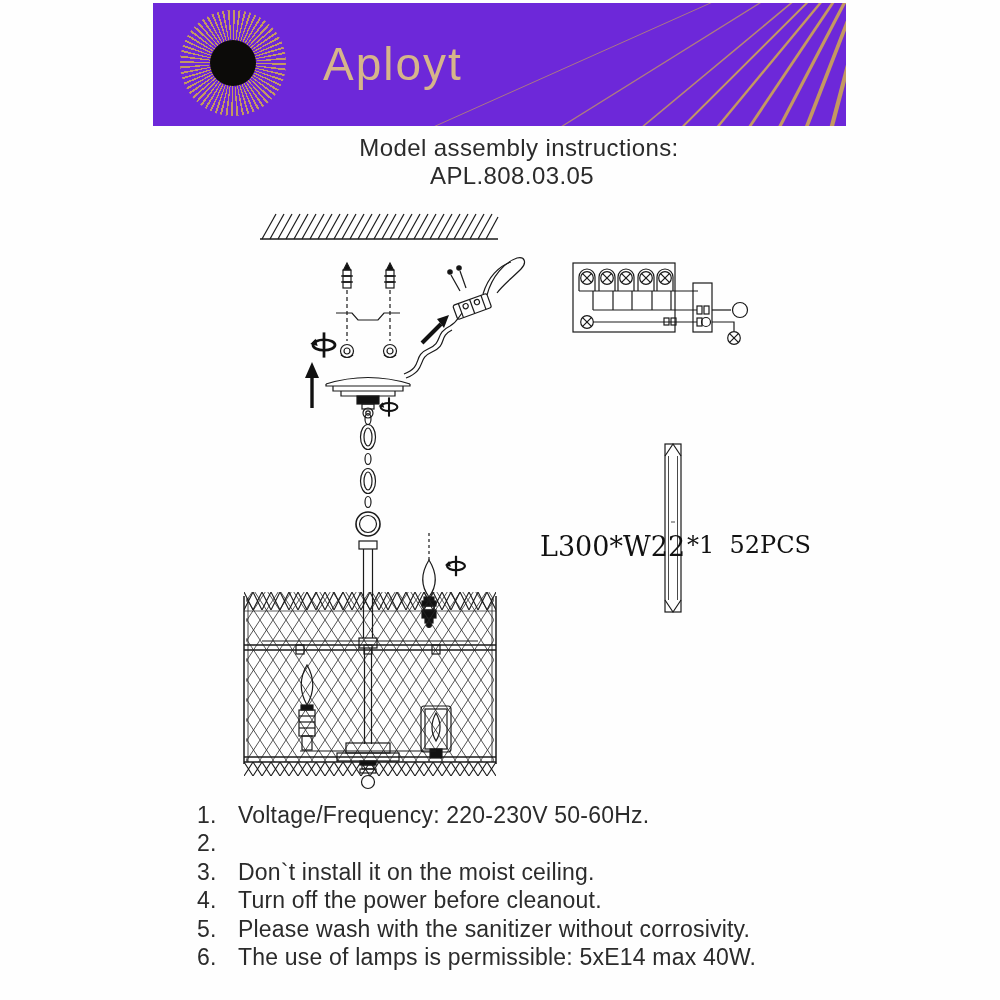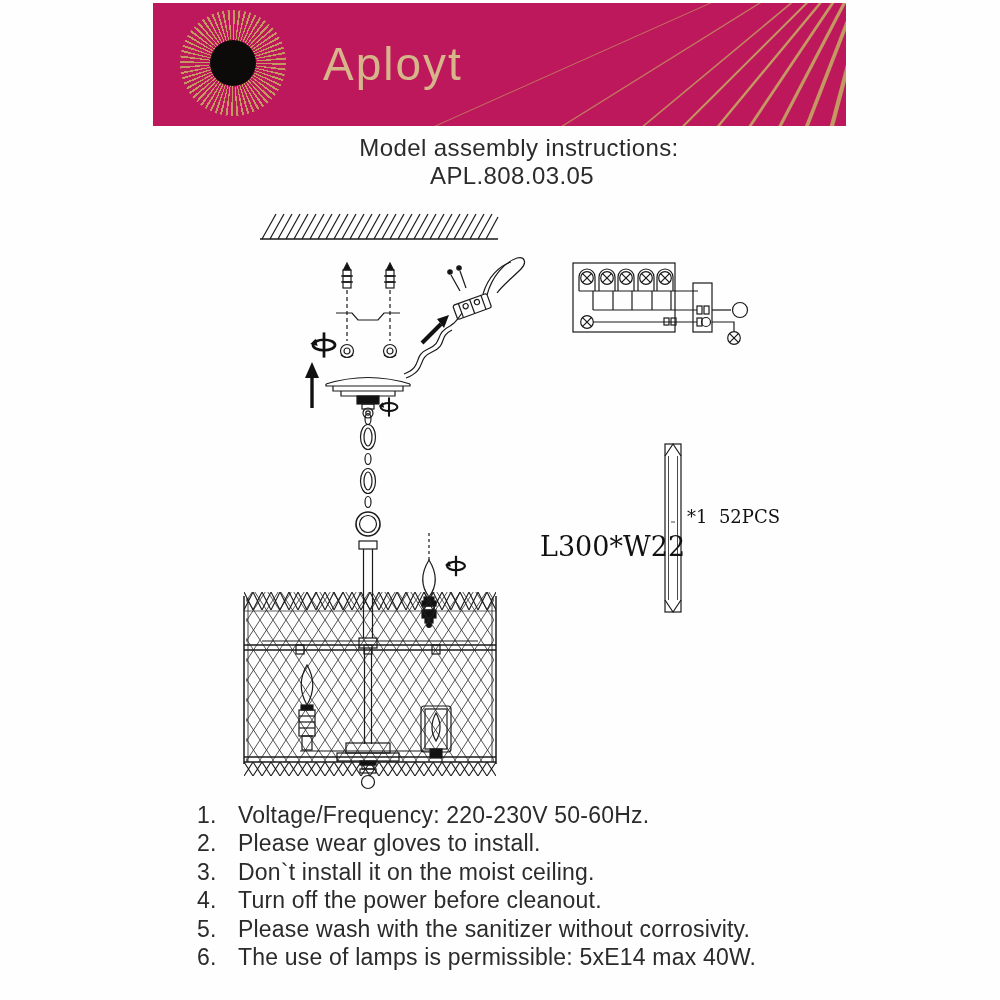--- a/index.html
+++ b/index.html
@@ -1,21 +1,21 @@
 <!DOCTYPE html>
 <html><head>
 <meta charset="utf-8">
 <style>
   html,body{margin:0;padding:0;background:#ffffff;}
   .page{position:relative;width:1000px;height:1000px;background:#fefefe;overflow:hidden;
         font-family:"Liberation Sans",sans-serif;color:#2b2b2b;}
 
   
   .banner{position:absolute;left:153px;top:3px;width:693px;height:123px;
-          background:#be185d;overflow:hidden;}
+          background:#6d28d9;overflow:hidden;}
   .sunburst{position:absolute;left:27px;top:7px;width:106px;height:106px;border-radius:50%;
             background:repeating-conic-gradient(#c49861 0deg 2.2deg, rgba(0,0,0,0) 2.2deg 6deg);}
   .sunburst::after{content:"";position:absolute;inset:30px;background:#0c0b09;border-radius:50%;}
   .brand-text{position:absolute;left:170px;top:34px;font-size:46px;font-weight:400;
               letter-spacing:2px;color:#d6b58a;font-family:"Liberation Sans",sans-serif;}
   .fan{position:absolute;left:0;top:0;width:693px;height:123px;}
 
   
   .title-1{position:absolute;left:0;top:134px;width:1000px;text-align:center;
            font-size:24px;letter-spacing:.4px;color:#2b2b2b;padding-left:19px;}
@@ -23,22 +23,22 @@
            font-size:24px;letter-spacing:.4px;color:#2b2b2b;padding-left:12px;}
 
   
   .diagram{position:absolute;left:150px;top:200px;width:700px;height:600px;}
   .diagram *{vector-effect:none;}
   .st{stroke:#1a1a1a;fill:none;stroke-width:1.2;}
 
   
   .part-size{position:absolute;left:540px;top:531px;width:115px;text-align:left;
              font-family:"DejaVu Serif","Liberation Serif",serif;font-size:27px;color:#111;}
-  .part-qty{position:absolute;left:687px;top:506px;white-space:pre;
-            font-family:"DejaVu Serif","Liberation Serif",serif;font-size:18px;color:#111;}
+  .part-qty{position:absolute;left:687px;top:531px;white-space:pre;
+            font-family:"DejaVu Serif","Liberation Serif",serif;font-size:24px;color:#111;}
 
   
   .instructions{position:absolute;left:197px;top:801px;}
   .ins-row{display:flex;font-size:23px;line-height:28.4px;color:#2b2b2b;letter-spacing:.2px;}
   .ins-num{width:41px;flex:0 0 41px;}
 </style>
 </head>
 <body>
 
 <div class="page">
@@ -316,21 +316,20 @@
   <div class="part-size">L300*W22</div>
   <div class="part-qty">*1  52PCS</div>
 
   <div class="instructions">
     <div class="ins-row">
       <span class="ins-num">1.</span>
       <span class="ins-text">Voltage/Frequency: 220-230V 50-60Hz.</span>
     </div>
     <div class="ins-row">
       <span class="ins-num">2.</span>
-      <span class="ins-text">Please wear gloves to install.</span>
     </div>
     <div class="ins-row">
       <span class="ins-num">3.</span>
       <span class="ins-text">Don`t install it on the moist ceiling.</span>
     </div>
     <div class="ins-row">
       <span class="ins-num">4.</span>
       <span class="ins-text">Turn off the power before cleanout.</span>
     </div>
     <div class="ins-row">

